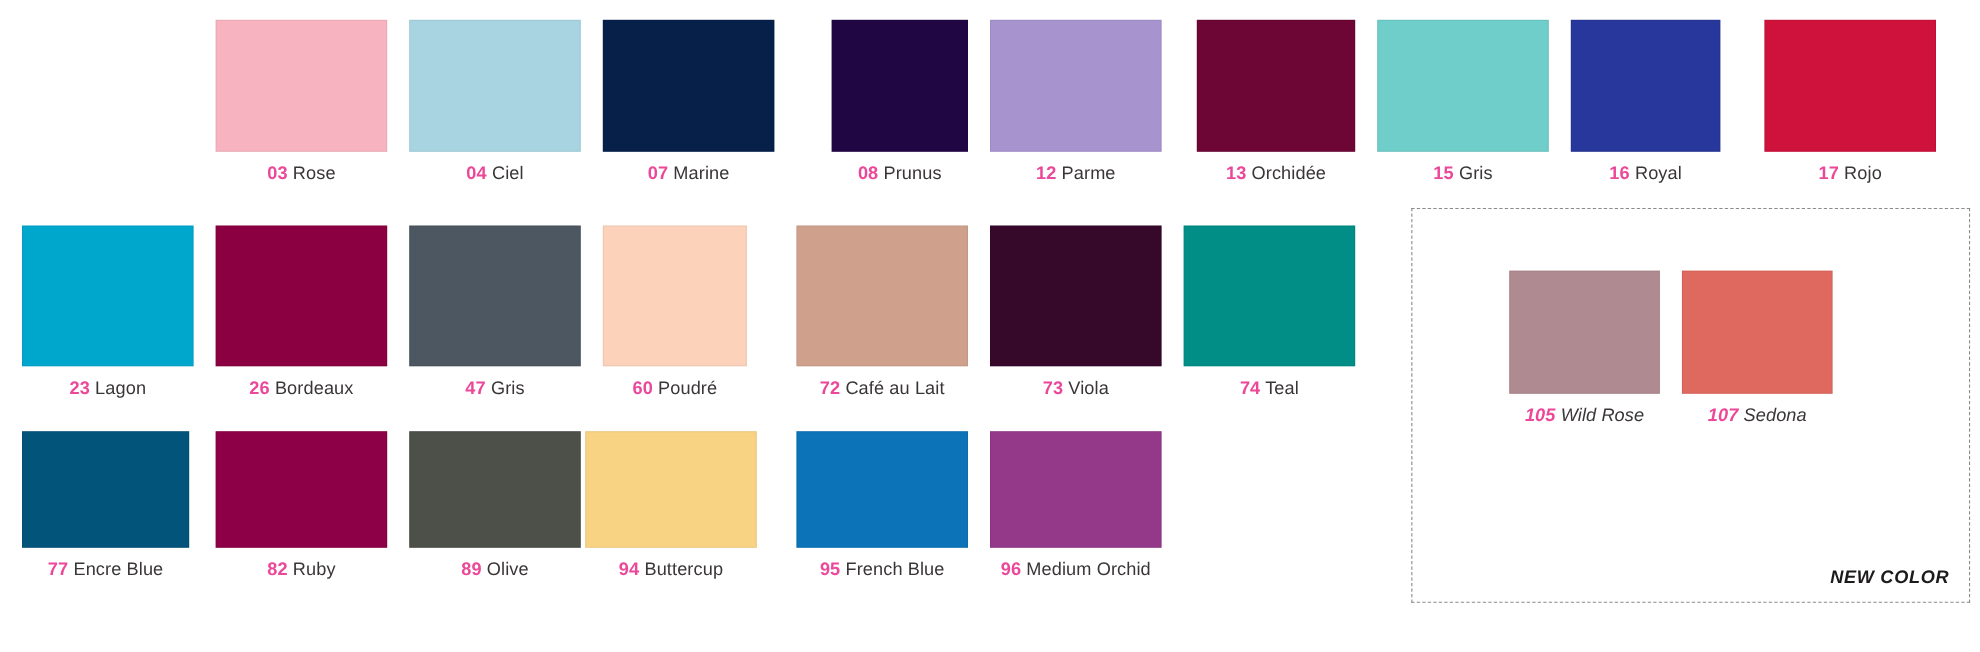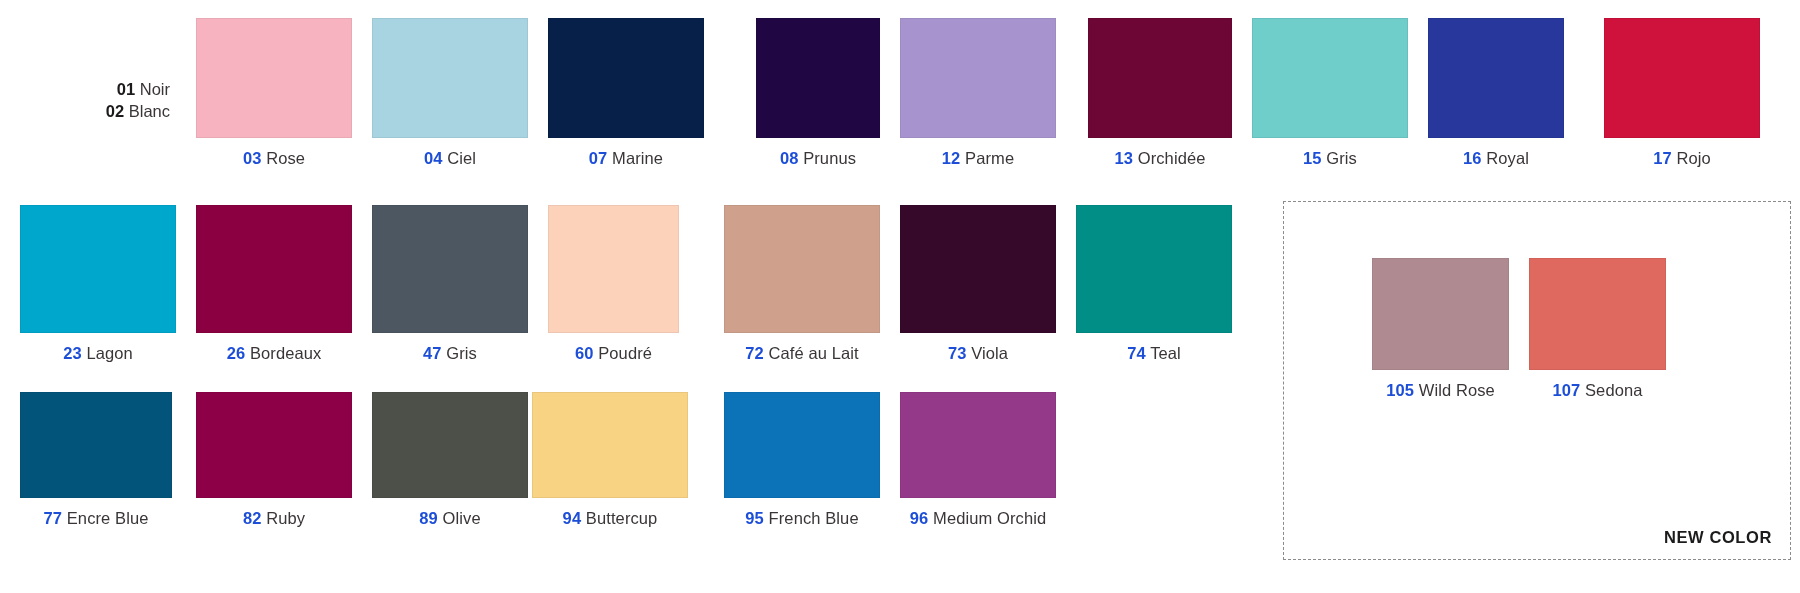--- a/index.html
+++ b/index.html
@@ -36,21 +36,21 @@
     text-align: center;
     font-size: 16.5px;
     line-height: 1.1;
     letter-spacing: 0.1px;
     color: #231f20;
     white-space: nowrap;
     margin-top: 11px;
   }
   .swatch-caption .code {
     font-weight: 700;
-    color: #1d4ed8;
+    color: #ec4899;
   }
   .swatch-caption .cname {
     font-weight: 400;
     color: #3a3638;
   }
 
   
   #text-only-block {
     position: absolute;
     left: 40px;
@@ -69,25 +69,26 @@
   }
   .text-only-row .cname {
     font-weight: 400;
     color: #3a3638;
   }
 
   
   #new-color-panel {
     position: absolute;
     left: 1283px;
-    top: 201px;
+    top: 189px;
     width: 508px;
     height: 359px;
     border: 1.5px dashed #8b8b8b;
     box-sizing: border-box;
+    font-style: italic;
   }
   #new-color-panel .panel-title {
     position: absolute;
     right: 18px;
     bottom: 12px;
     font-size: 16.5px;
     font-weight: 700;
     letter-spacing: 0.6px;
     color: #1c1a1b;
     white-space: nowrap;
@@ -95,24 +96,20 @@
   .new-swatch-cell {
     position: absolute;
     box-sizing: border-box;
   }
 </style>
 </head>
 <body>
 
 <div id="palette-sheet">
 
-  <div id="text-only-block">
-      <div class="text-only-row"><span class="code">01</span> <span class="cname">Noir</span></div>
-      <div class="text-only-row"><span class="code">02</span> <span class="cname">Blanc</span></div>
-    </div>
 
   <div id="row-1">
       <div class="swatch-cell" style="left: 196px; top: 18px; width: 156px;">
         <div class="swatch-chip" style="height: 120px; background: rgb(247, 180, 192);"></div>
         <div class="swatch-caption"><span class="code">03</span> <span class="cname">Rose</span></div>
       </div>
       <div class="swatch-cell" style="left: 372px; top: 18px; width: 156px;">
         <div class="swatch-chip" style="height: 120px; background: rgb(168, 212, 226);"></div>
         <div class="swatch-caption"><span class="code">04</span> <span class="cname">Ciel</span></div>
       </div>

